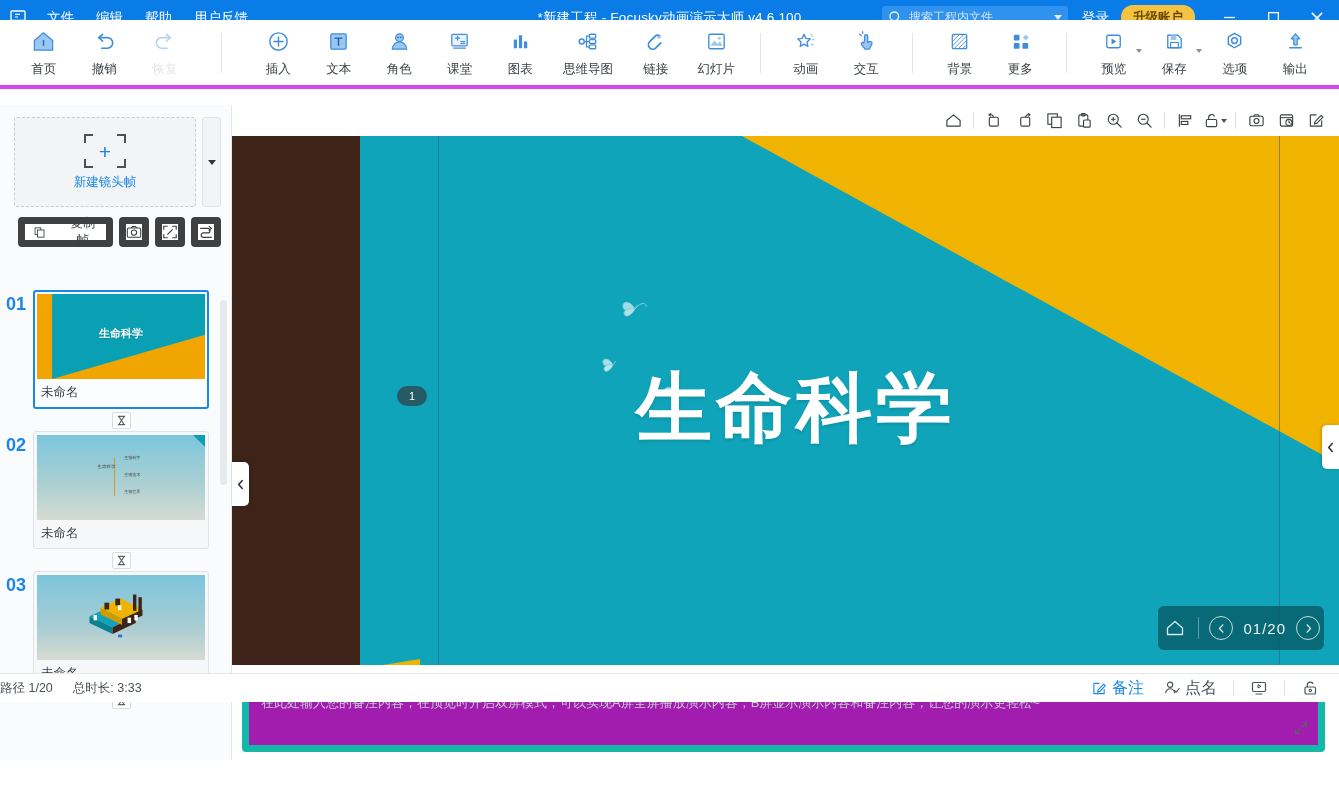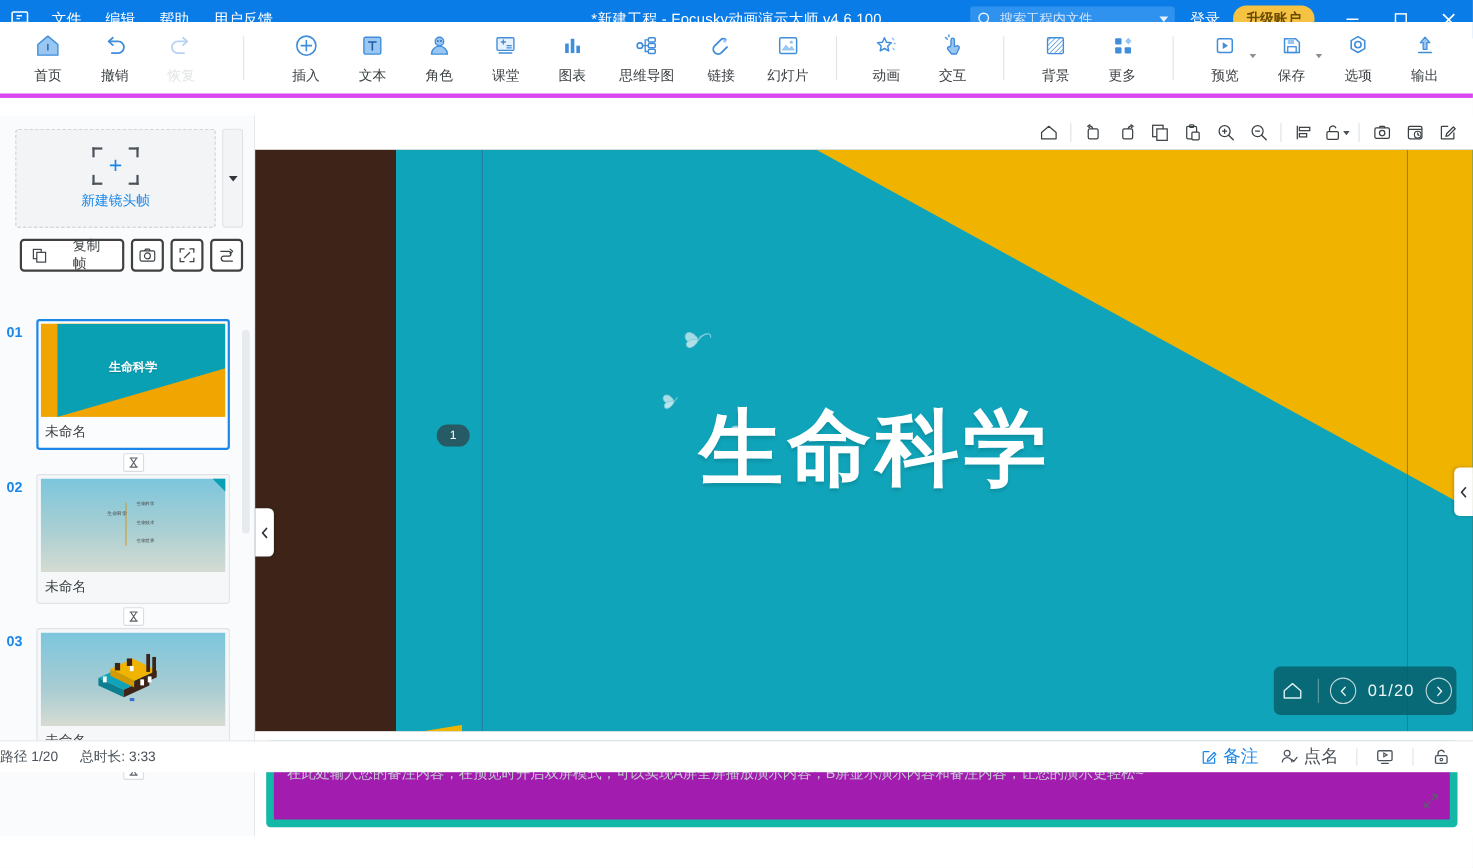--- a/index.html
+++ b/index.html
@@ -112,34 +112,34 @@
     border-radius: 3px; display: flex; align-items: center; justify-content: center;
     cursor: pointer;
   }
   .nf-side .dn {
     width: 0; height: 0; border-left: 4.5px solid transparent; border-right: 4.5px solid transparent;
     border-top: 5.5px solid #30363b;
   }
 
   .tool-row { display: flex; gap: 6px; padding: 10px 10px 0 18px; align-items: center; }
   .tbtn {
-    height: 30px; border: 2px solid #404040; border-radius: 4px; background: #fff;
+    height: 30px; border: 7px solid #404040; border-radius: 4px; background: #fff;
     display: flex; align-items: center; justify-content: center; gap: 23px;
-    cursor: pointer; padding: 0 9px;
+    cursor: pointer; padding: 0 9px; text-align: center;
   }
   .tbtn .tlbl { font-size: 12.5px; color: #3b4043; }
   .tbtn.sq { width: 31px; padding: 0; }
 
   .slide-scroll {
     position: absolute; top: 185px; left: 0; right: 0; bottom: 0;
     overflow: hidden;
   }
   .slide-item { position: relative; }
   .slide-num {
-    position: absolute; left: 6px; top: 4px; font-size: 13px; color: #1a86e8; font-weight: bold;
+    position: absolute; left: 6px; top: 4px; font-size: 18px; color: #1a86e8; font-weight: bold;
   }
   .slide-card {
     margin-left: 33px; width: 176px; background: #f6f7f8; border: 1px solid #dfe3e7;
     border-radius: 3px; padding: 3px 3px 0 3px; cursor: pointer;
   }
   .slide-card.sel { border: 2px solid #1a86e8; padding: 2px 2px 0 2px; background:#fbfcfd; }
   .slide-thumb { width: 100%; height: 85px; overflow: hidden; position: relative; }
   .slide-name { font-size: 12.5px; color: #3b4043; padding: 5px 4px 6px 4px; }
   .slide-sep {
     margin-left: 33px; width: 176px; display: flex; align-items: center; justify-content: center;

